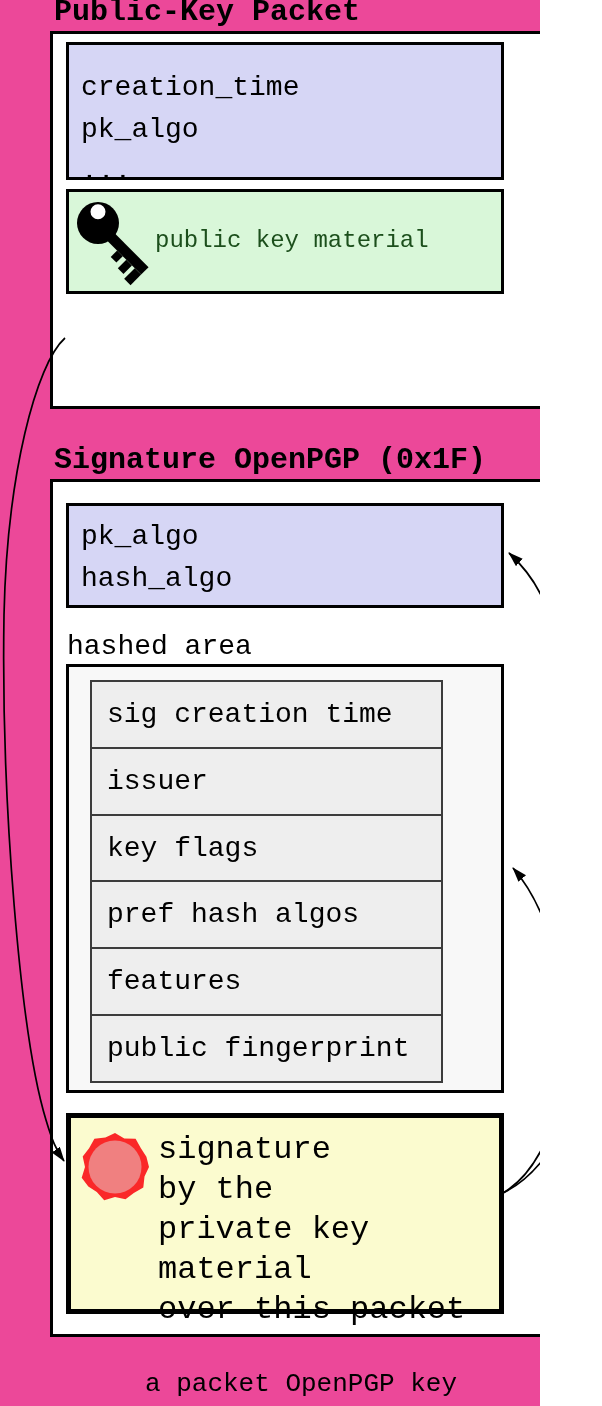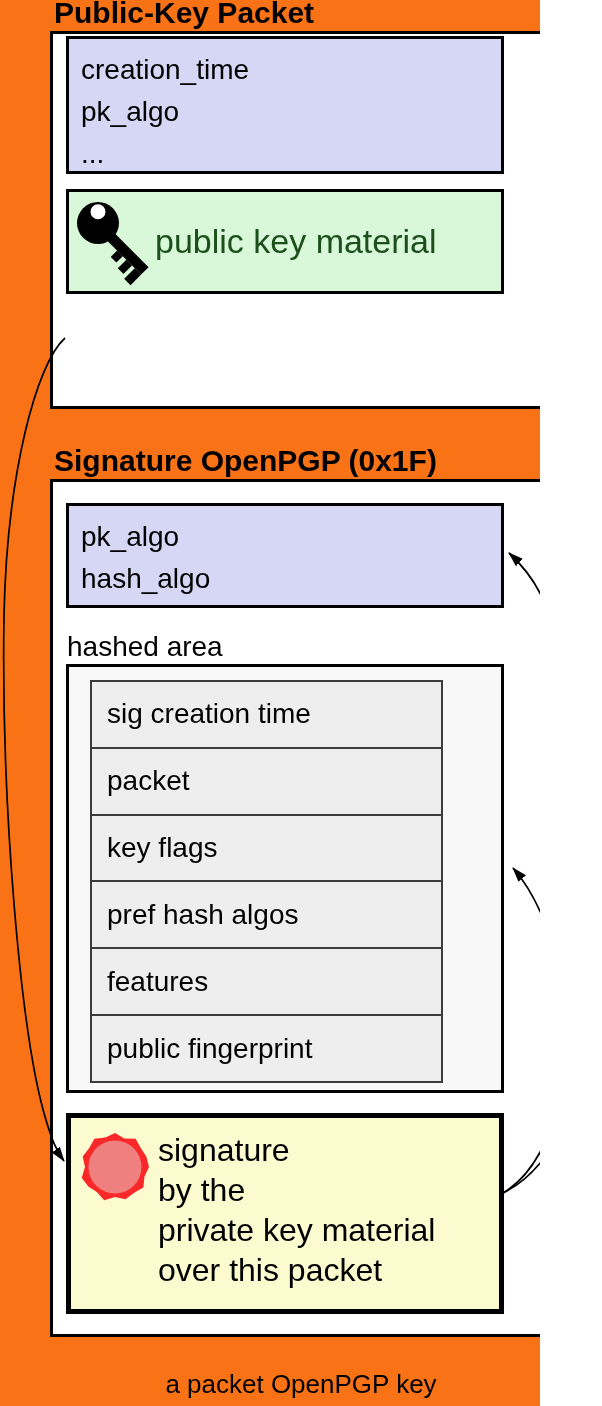--- a/index.html
+++ b/index.html
@@ -1,31 +1,31 @@
 <!DOCTYPE html>
 <html style="--field-header-bg: #d6d6f5; --key-material-bg: #d9f7d9; --key-material-text: #1c4f1c; --hashed-area-bg: #f8f8f8; --subpacket-row-bg: #eeeeee; --signature-bg: #fbfbcf; --seal-ring: #fa2828; --seal-fill: #f08080;"><head>
 <meta charset="utf-8">
 <style>
   html,body{margin:0;padding:0;background:#fff;}
   .page{
-    position:relative;width:540px;height:1406px;background:#f97316;overflow:hidden;
-    font-family:Liberation Sans, sans-serif;color:#000;
+    position:relative;width:540px;height:1406px;background:#ec4899;overflow:hidden;
+    font-family:Liberation Mono, monospace;color:#000;
   }
   .title{position:absolute;font-size:30px;font-weight:bold;line-height:33px;white-space:nowrap;}
   .abs{position:absolute;box-sizing:border-box;}
   .packet-box{border:3px solid #000;background:#fff;}
   .hdr-box{border:3.5px solid #000;background:var(--field-header-bg,#d6d6f5);
            font-size:28px;line-height:42px;}
   .hdr-box .field-line{white-space:nowrap;}
   #pkp-box{left:50px;top:31px;width:495px;height:378px;}
-  #pkp-hdr{left:66px;top:36px;width:438px;height:138px;padding:10px 0 0 12px;}
+  #pkp-hdr{left:66px;top:42px;width:438px;height:138px;padding:22px 0 0 12px;}
   #pkp-mat{left:66px;top:189px;width:438px;height:105px;border:3.5px solid #000;
            background:var(--key-material-bg,#d9f7d9);}
   #key-svg{position:absolute;left:6px;top:9px;}
-  #pkp-mat-label{position:absolute;left:86px;top:34px;font-size:34px;line-height:30px;
+  #pkp-mat-label{position:absolute;left:86px;top:34px;font-size:24px;line-height:30px;
                  color:var(--key-material-text,#1c4f1c);white-space:nowrap;}
   #sig-title{top:444px;}
   #sig-box{left:50px;top:479px;width:495px;height:858px;}
   #sig-hdr{left:66px;top:503px;width:438px;height:105px;padding:10px 0 0 12px;}
   #hashed-label{left:67px;top:631px;font-size:28px;line-height:31px;}
   #hashed-box{left:66px;top:664px;width:438px;height:429px;border:3px solid #000;
               background:var(--hashed-area-bg,#f8f8f8);}
   #subpacket-table{position:absolute;left:21px;top:13px;width:353px;height:403px;
                    border:2px solid #3c3c3c;display:flex;flex-direction:column;box-sizing:border-box;}
   .subpacket-row{flex:1;background:var(--subpacket-row-bg,#eeeeee);display:flex;align-items:center;
@@ -77,21 +77,21 @@
   <div class="abs hdr-box" id="sig-hdr">
     <div class="field-line">pk_algo</div>
     <div class="field-line">hash_algo</div>
   </div>
 
   <div class="abs" id="hashed-label">hashed area</div>
 
   <div class="abs" id="hashed-box">
     <div id="subpacket-table">
       <div class="subpacket-row">sig creation time</div>
-      <div class="subpacket-row">packet</div>
+      <div class="subpacket-row">issuer</div>
       <div class="subpacket-row">key flags</div>
       <div class="subpacket-row">pref hash algos</div>
       <div class="subpacket-row">features</div>
       <div class="subpacket-row">public fingerprint</div>
     </div>
   </div>
 
   <div class="abs" id="sig-yellow">
     <svg id="seal-svg" width="76" height="76" viewBox="0 0 76 76">
       <polygon fill="var(--seal-ring,#fa2828)" points="72,38 67.5,47.6 66.3,58.6 56.8,63.9 48.5,70.3 38,68 27.2,71.3 19.8,63.1 11.3,57.4 4.7,48.8 8,38 5.7,27.5 12.1,19.2 17.4,9.7 28.4,8.5 38,4 47.3,9.5 58.6,9.7 63.9,19.2 69.4,27.8"></polygon>

